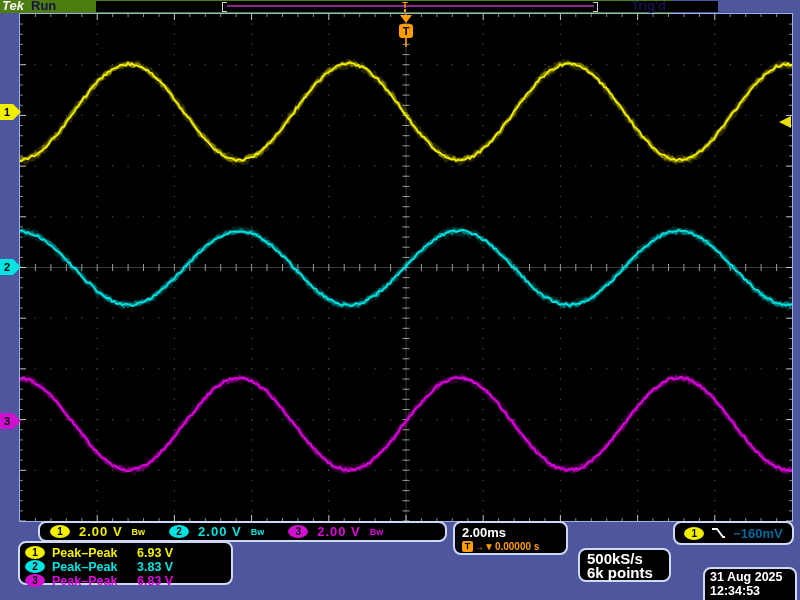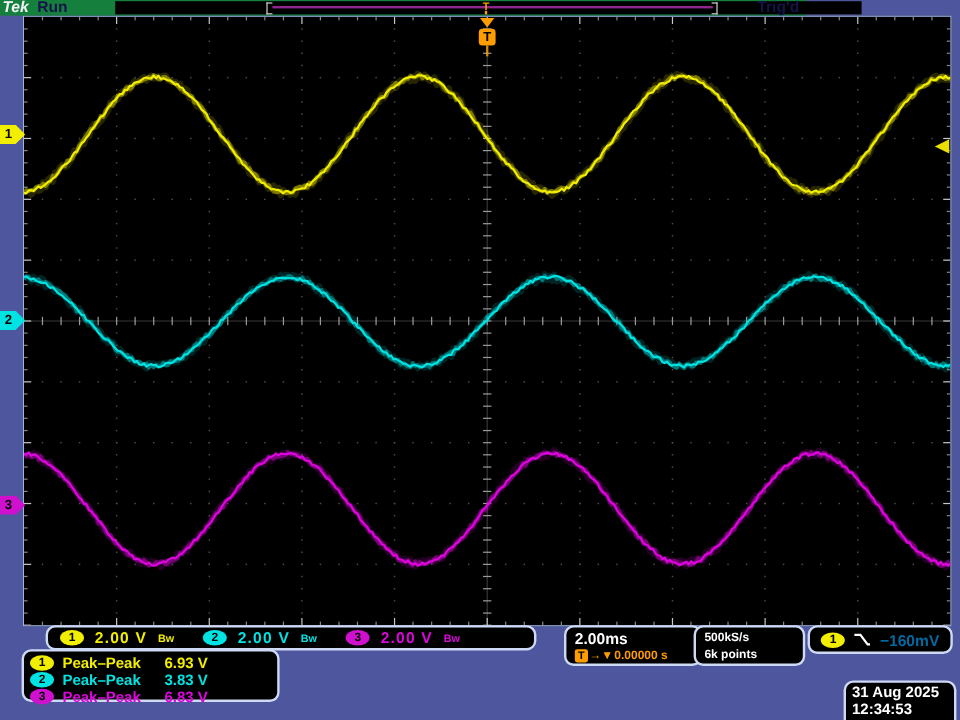--- a/index.html
+++ b/index.html
@@ -3,21 +3,21 @@
 <meta charset="utf-8">
 <style>
   html,body{margin:0;padding:0;}
   body{
     width:800px;height:600px;overflow:hidden;position:relative;
     background:#4e579e;
     font-family:"Liberation Sans","DejaVu Sans",sans-serif;
     -webkit-font-smoothing:antialiased;
   }
   
-  .topbar{position:absolute;left:0;top:0;width:672px;height:13px;background:#15803d;z-index:6;}
+  .topbar{position:absolute;left:0;top:0;width:672px;height:13px;background:#4d7c0f;z-index:6;}
   .tek-logo{position:absolute;left:2px;top:-2px;color:#f4f4f8;font-weight:bold;font-style:italic;font-size:13px;letter-spacing:0;}
   .acq-status{position:absolute;left:31px;top:-2px;color:#14144b;font-weight:bold;font-size:13px;}
   .trig-status{position:absolute;right:6px;top:-2px;color:#14144b;font-weight:bold;font-size:13px;}
   .recordbar{position:absolute;left:96px;top:1px;width:622px;height:11px;background:#000;}
   .rb-line{position:absolute;left:131px;top:4px;width:367px;height:2px;background:#90258e;}
   .rb-bracket{position:absolute;top:1px;width:4px;height:8px;border:1px solid #cfcfcf;}
   .rb-left{left:126px;border-right:none;}
   .rb-right{left:497px;border-left:none;}
   .rb-trig{position:absolute;left:303px;top:0px;width:12px;height:11px;color:#ff9d00;font-size:9px;font-weight:bold;text-align:center;line-height:9px;}
   .rb-trig::after{content:"";position:absolute;left:5px;top:8px;width:2px;height:3px;background:#ff9d00;}
@@ -45,28 +45,28 @@
   
   .box{position:absolute;background:#000;border:2px solid #cdd9f5;border-radius:8px;box-sizing:border-box;z-index:4;}
   .channels-box{left:38px;top:521px;width:409px;height:21px;display:flex;align-items:center;padding:0 10px;}
   .grp{display:flex;align-items:center;gap:9px;margin-right:24px;}
   .badge{display:inline-block;width:20px;height:13px;border-radius:50%;color:#000;
     font-size:10px;font-weight:bold;text-align:center;line-height:13px;flex:none;}
   .b1{background:#f2ee00;} .b2{background:#00e3e3;} .b3{background:#cf10cf;}
   .chval{font-size:13px;font-weight:bold;letter-spacing:1px;text-align:center;}
   .c1{color:#f2ee00;} .c2{color:#00e3e3;} .c3{color:#df04df;}
   .bw{font-size:9px;font-weight:bold;}
-  .time-box{left:470px;top:521px;width:115px;height:34px;padding:2px 0 0 7px;}
+  .time-box{left:453px;top:521px;width:115px;height:34px;padding:2px 0 0 7px;}
   .hscale{color:#fff;font-size:13px;font-weight:bold;}
   .hpos{display:flex;align-items:center;margin-top:1px;}
   .t-mini{display:inline-block;width:11px;height:11px;background:#ff9d00;border-radius:2px;color:#000;
     font-size:9px;font-weight:bold;text-align:center;line-height:11px;flex:none;}
   .hpos-arrows{color:#ff9d00;font-size:10px;font-weight:bold;margin:0 1px;}
   .hpos-val{color:#ff9d00;font-size:10px;font-weight:bold;}
-  .acq-box{left:578px;top:521px;width:93px;height:34px;padding:2px 0 0 7px;color:#fff;font-size:10px;font-weight:bold;line-height:14px;}
+  .acq-box{left:578px;top:548px;width:93px;height:34px;padding:2px 0 0 7px;color:#fff;font-size:15px;font-weight:bold;line-height:14px;}
   .trig-box{left:673px;top:521px;width:121px;height:24px;display:flex;align-items:center;justify-content:center;gap:7px;}
   .trig-level-val{color:#0369a1;font-size:13px;font-weight:bold;}
   .meas-box{left:18px;top:541px;width:215px;height:44px;padding:3px 0 0 5px;}
   .meas-row{display:flex;align-items:center;gap:7px;height:13px;margin-bottom:1px;font-size:12.5px;font-weight:bold;}
   .meas-name{width:78px;}
   
   .date-box{left:703px;top:567px;width:94px;height:40px;padding:1px 0 0 5px;color:#fff;font-size:12.5px;font-weight:bold;line-height:14px;}
 </style>
 </head>
 <body>

